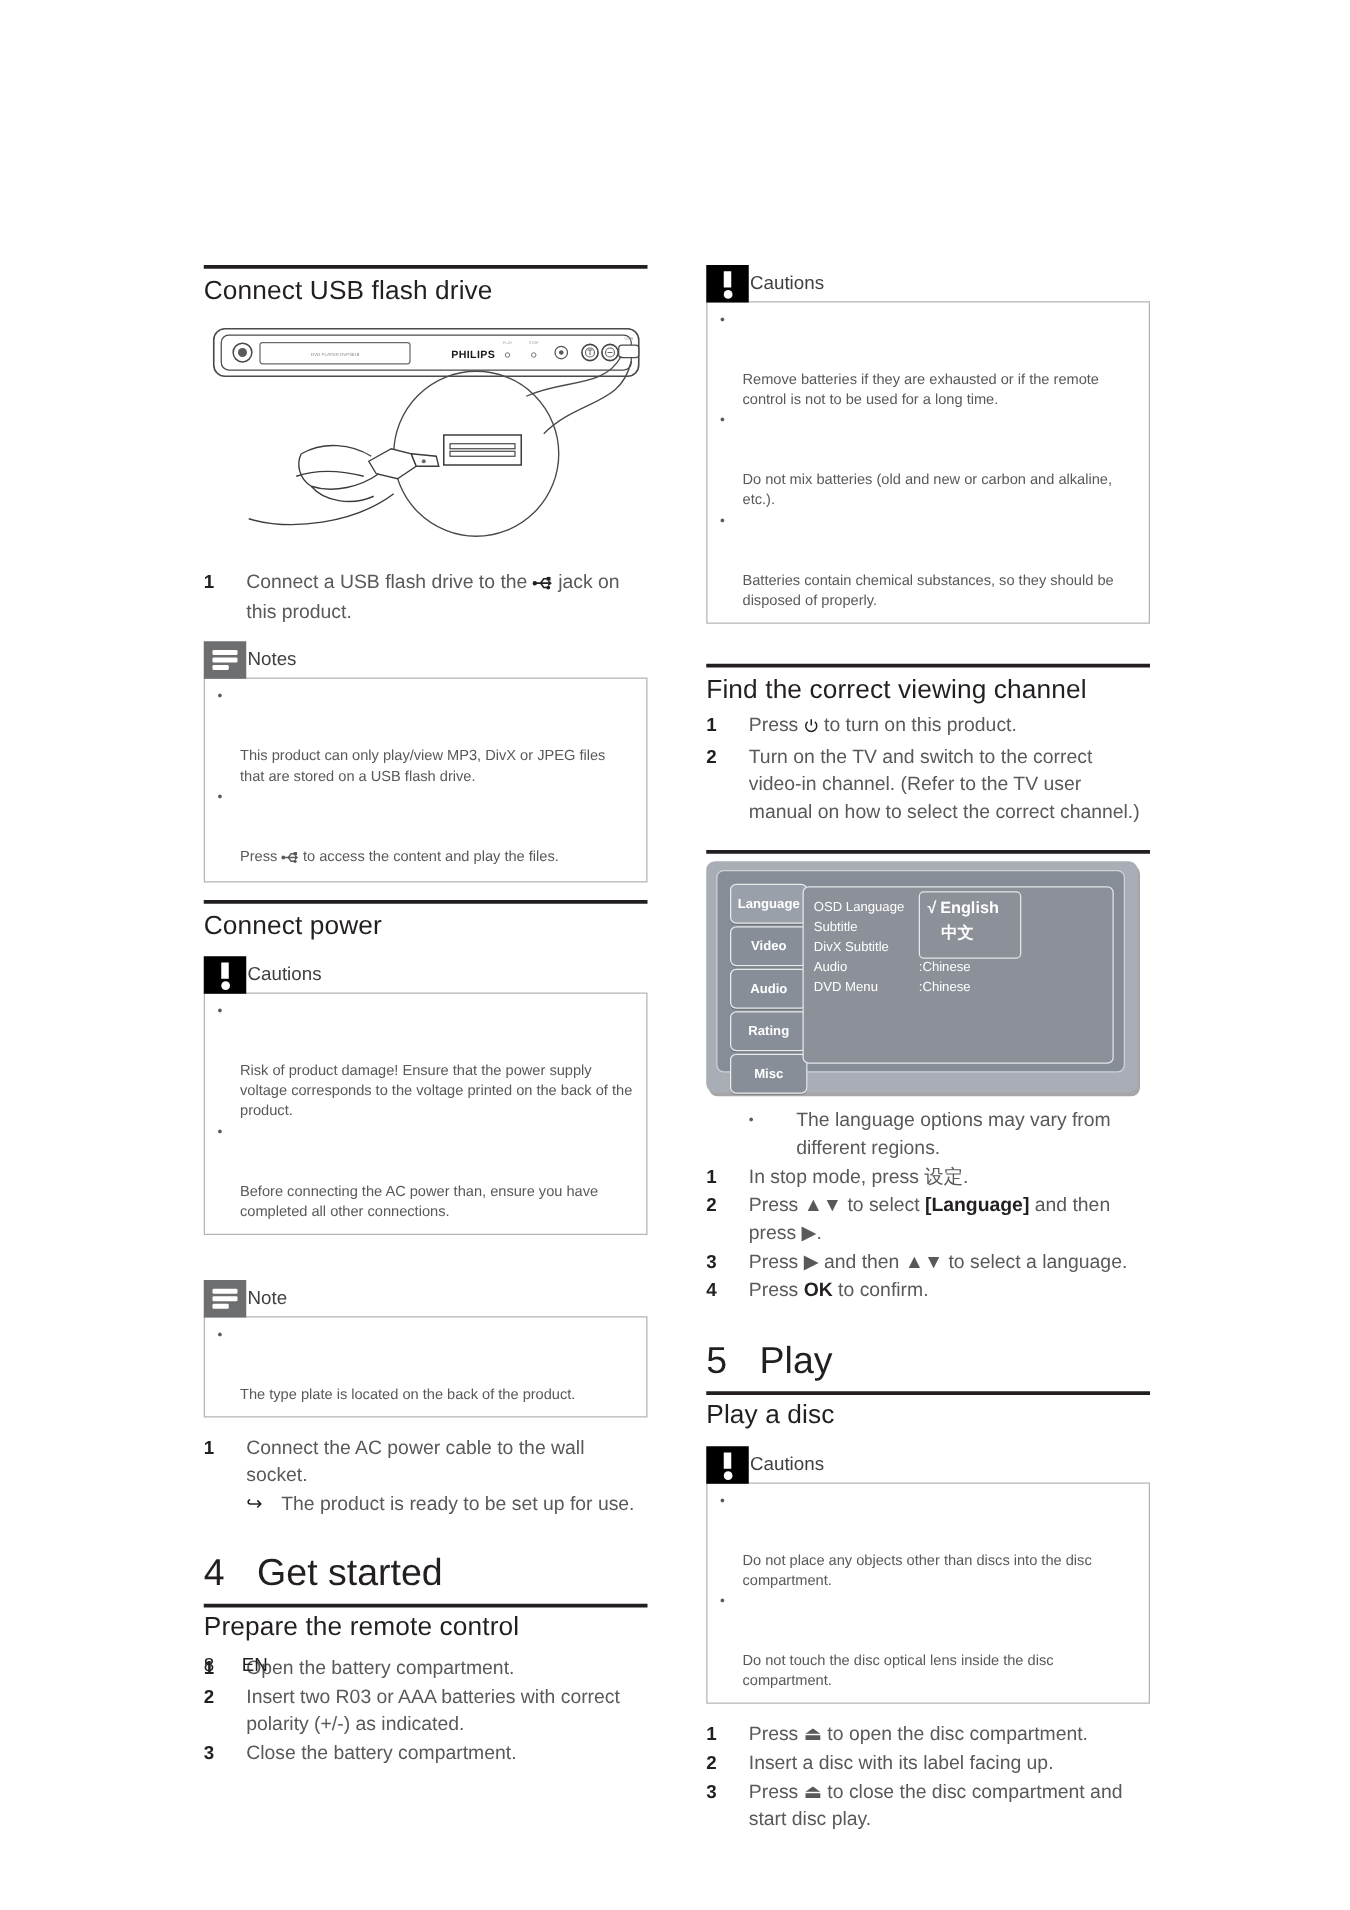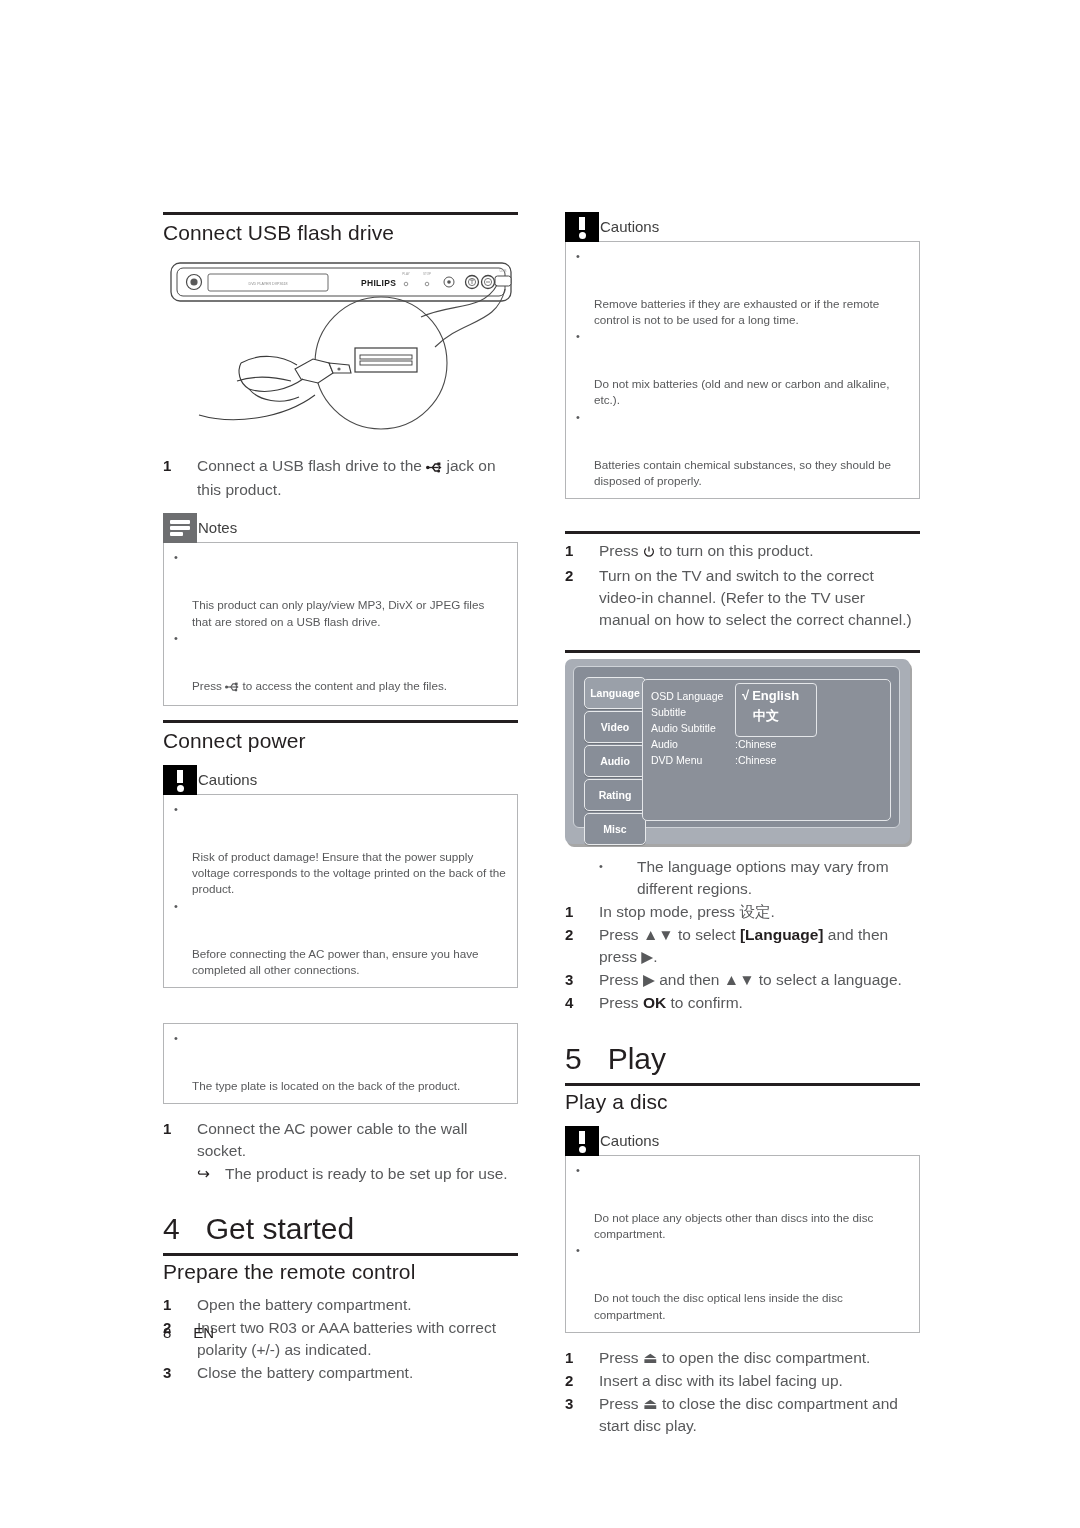--- a/index.html
+++ b/index.html
@@ -409,20 +409,28 @@
         <div class="cl-item">
           <div class="dot">•</div>
           <div class="txt">Before connecting the AC power than, ensure you have completed all other connections.</div>
         </div>
       </div>
     </div>
 
     <div class="spacer-sm"></div>
 
     <div class="callout">
+      <div class="callout-head">
+        <div class="badge note">
+          <span class="bar bar1"></span>
+            <span class="bar bar2"></span>
+            <span class="bar bar3"></span>
+        </div>
+        <div class="callout-title">Note</div>
+      </div>
       <div class="callout-body">
         <div class="cl-item">
           <div class="dot">•</div>
           <div class="txt">The type plate is located on the back of the product.</div>
         </div>
       </div>
     </div>
 
     <div class="steps">
       <div class="step">
@@ -482,20 +490,21 @@
         <div class="cl-item">
           <div class="dot">•</div>
           <div class="txt">Batteries contain chemical substances, so they should be disposed of properly.</div>
         </div>
       </div>
     </div>
 
     <div class="spacer-md"></div>
 
     <div class="rule-thick"></div>
+    <h2 class="sect" style="margin-bottom:6px">Find the correct viewing channel</h2>
 
     <div class="steps">
       <div class="step">
         <div class="n">1</div>
         <div class="t">
           <span>Press</span>
           <span class="icon-inline">
             <svg width="12" height="12" viewBox="0 0 12 12">
                 <path d="M3.1 2.4 A4.4 4.4 0 1 0 8.9 2.4" stroke="#231f20" stroke-width="1.2" fill="none"></path>
                 <path d="M6 0.4 V5.4" stroke="#231f20" stroke-width="1.2" fill="none"></path>
@@ -528,21 +537,21 @@
           <div class="osd-rows">
             <div class="osd-row">
               <span class="lbl">OSD Language</span>
               <span class="val"></span>
             </div>
             <div class="osd-row">
               <span class="lbl">Subtitle</span>
               <span class="val"></span>
             </div>
             <div class="osd-row">
-              <span class="lbl">Audio Subtitle</span>
+              <span class="lbl">DivX Subtitle</span>
               <span class="val"></span>
             </div>
             <div class="osd-row">
               <span class="lbl">Audio</span>
               <span class="val">:Chinese</span>
             </div>
             <div class="osd-row">
               <span class="lbl">DVD Menu</span>
               <span class="val">:Chinese</span>
             </div>

